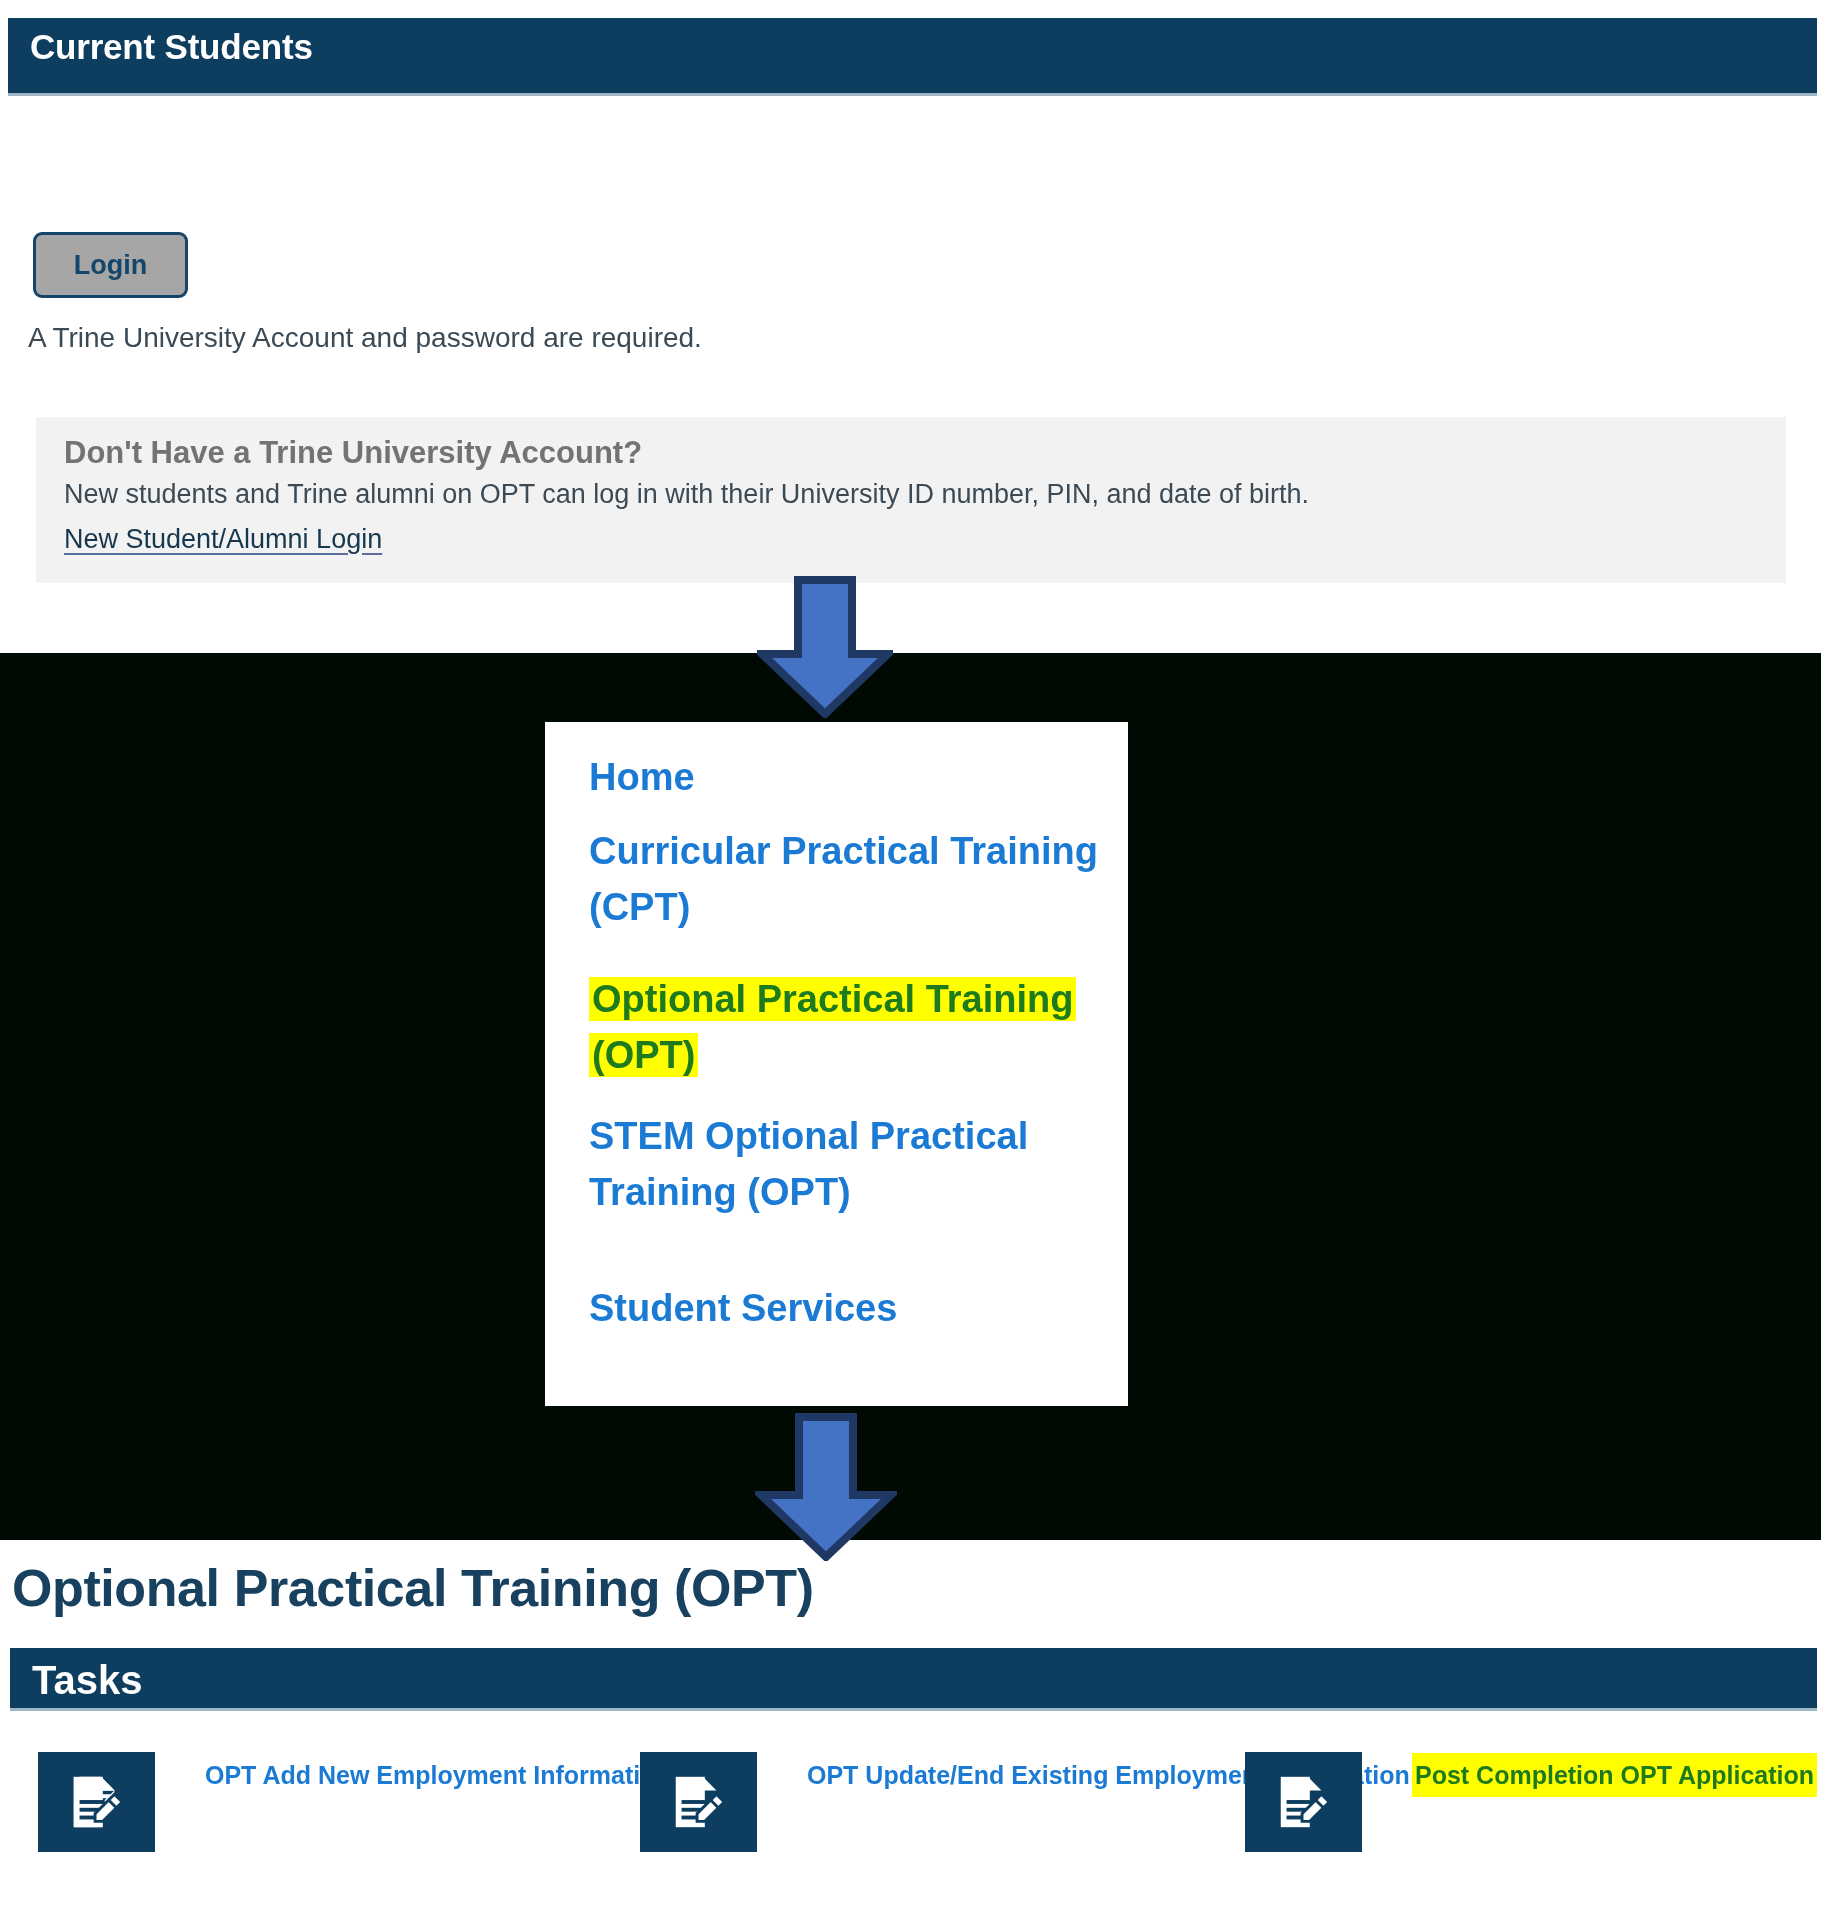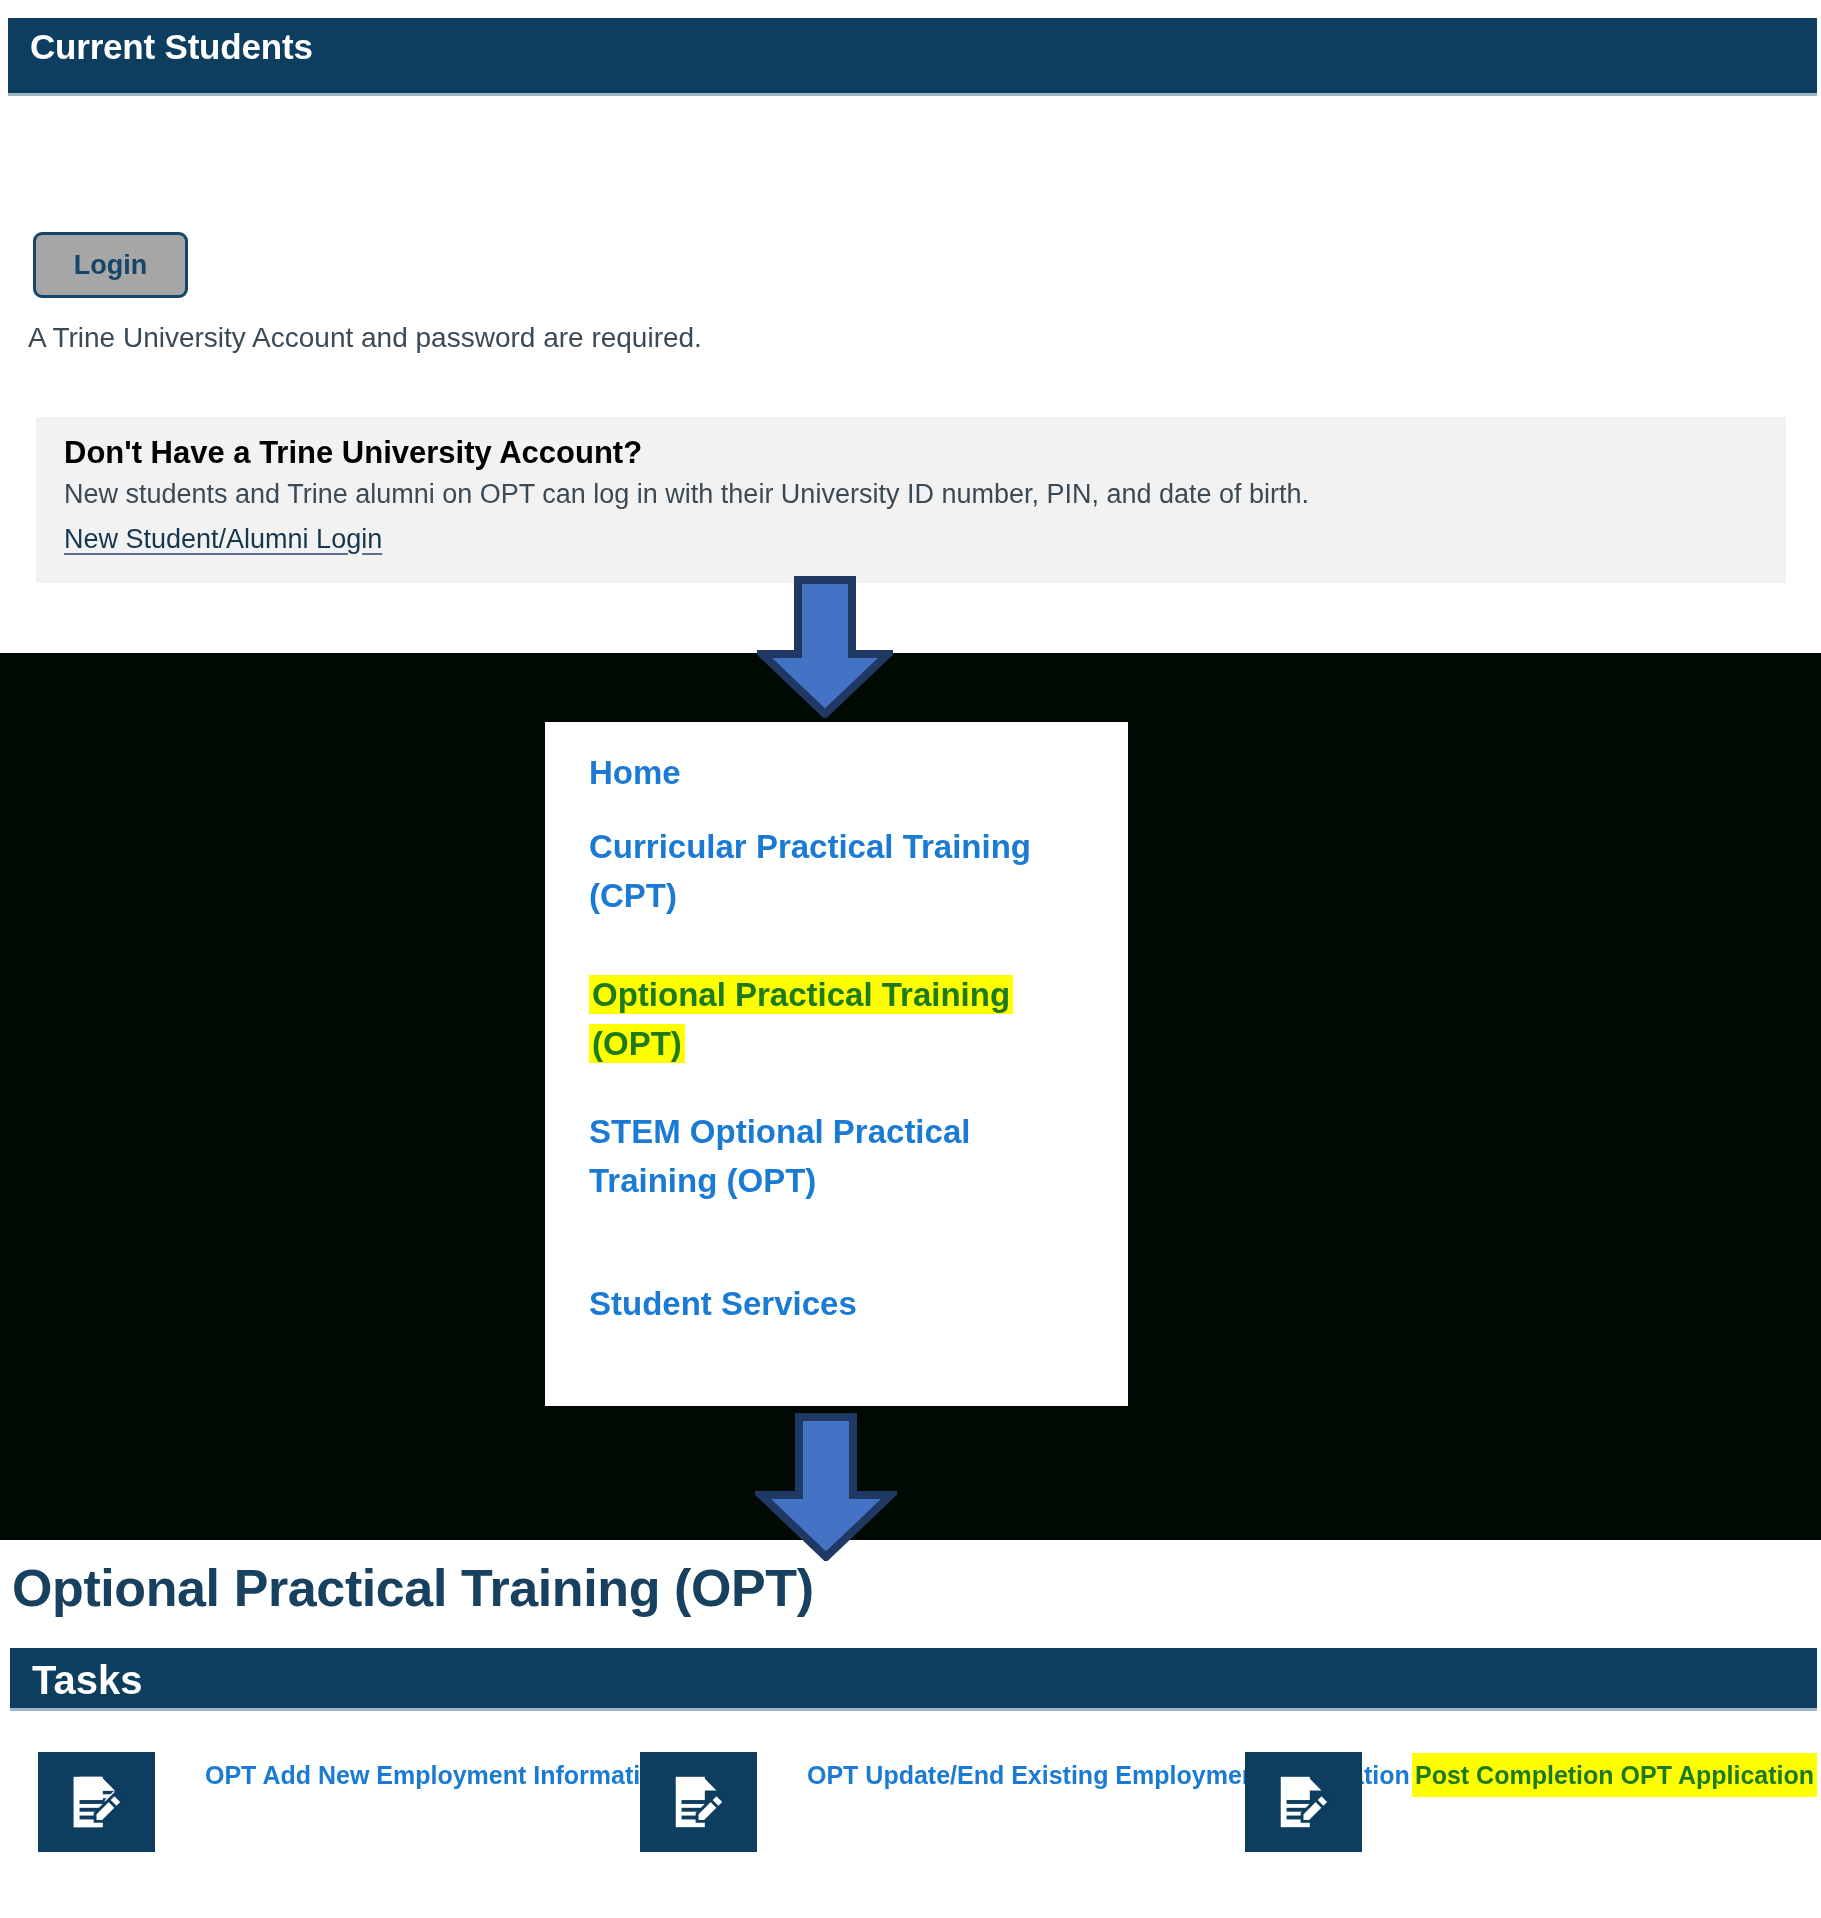--- a/index.html
+++ b/index.html
@@ -87,21 +87,21 @@
     width: 1750px;
     height: 166px;
     background: #f2f2f2;
   }
   .account-box .ab-title {
     position: absolute;
     left: 28px;
     top: 18px;
     font-size: 31px;
     font-weight: bold;
-    color: #000000;
+    color: #737373;
   }
   .account-box .ab-desc {
     position: absolute;
     left: 28px;
     top: 62px;
     font-size: 27px;
     color: #3b4a55;
   }
   .account-box .ab-link {
     position: absolute;
@@ -131,21 +131,21 @@
     left: 545px;
     top: 69px;
     width: 583px;
     height: 684px;
     background: #ffffff;
   }
   .menu-card .menu-item {
     position: absolute;
     left: 44px;
     color: #1b7bd4;
-    font-size: 33px;
+    font-size: 38px;
     font-weight: bold;
     line-height: 1.48;
     width: 510px;
     cursor: pointer;
   }
   .menu-item.mi-home      { top: 27px; }
   .menu-item.mi-cpt       { top: 101px; }
   .menu-item.mi-opt       { top: 249px; }
   .menu-item.mi-stem      { top: 386px; }
   .menu-item.mi-services  { top: 558px; }

